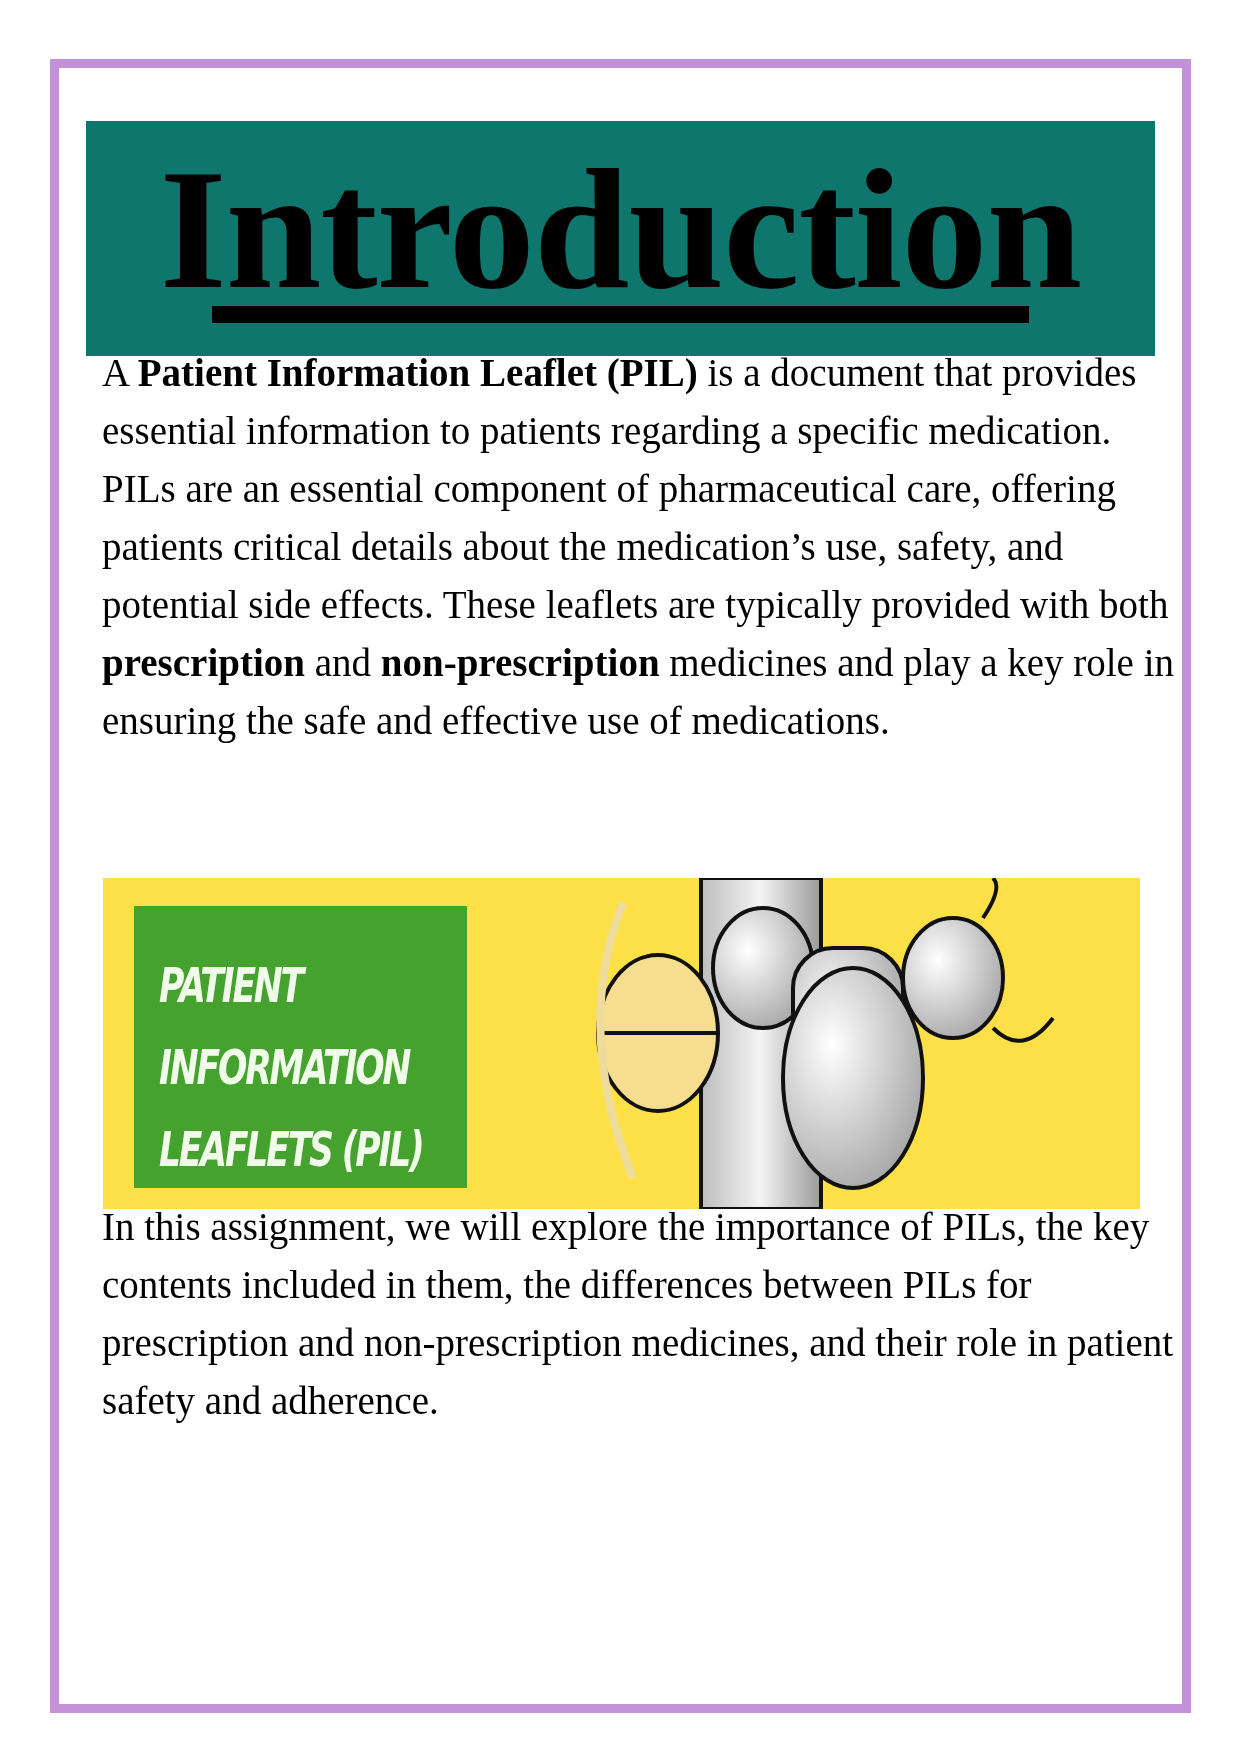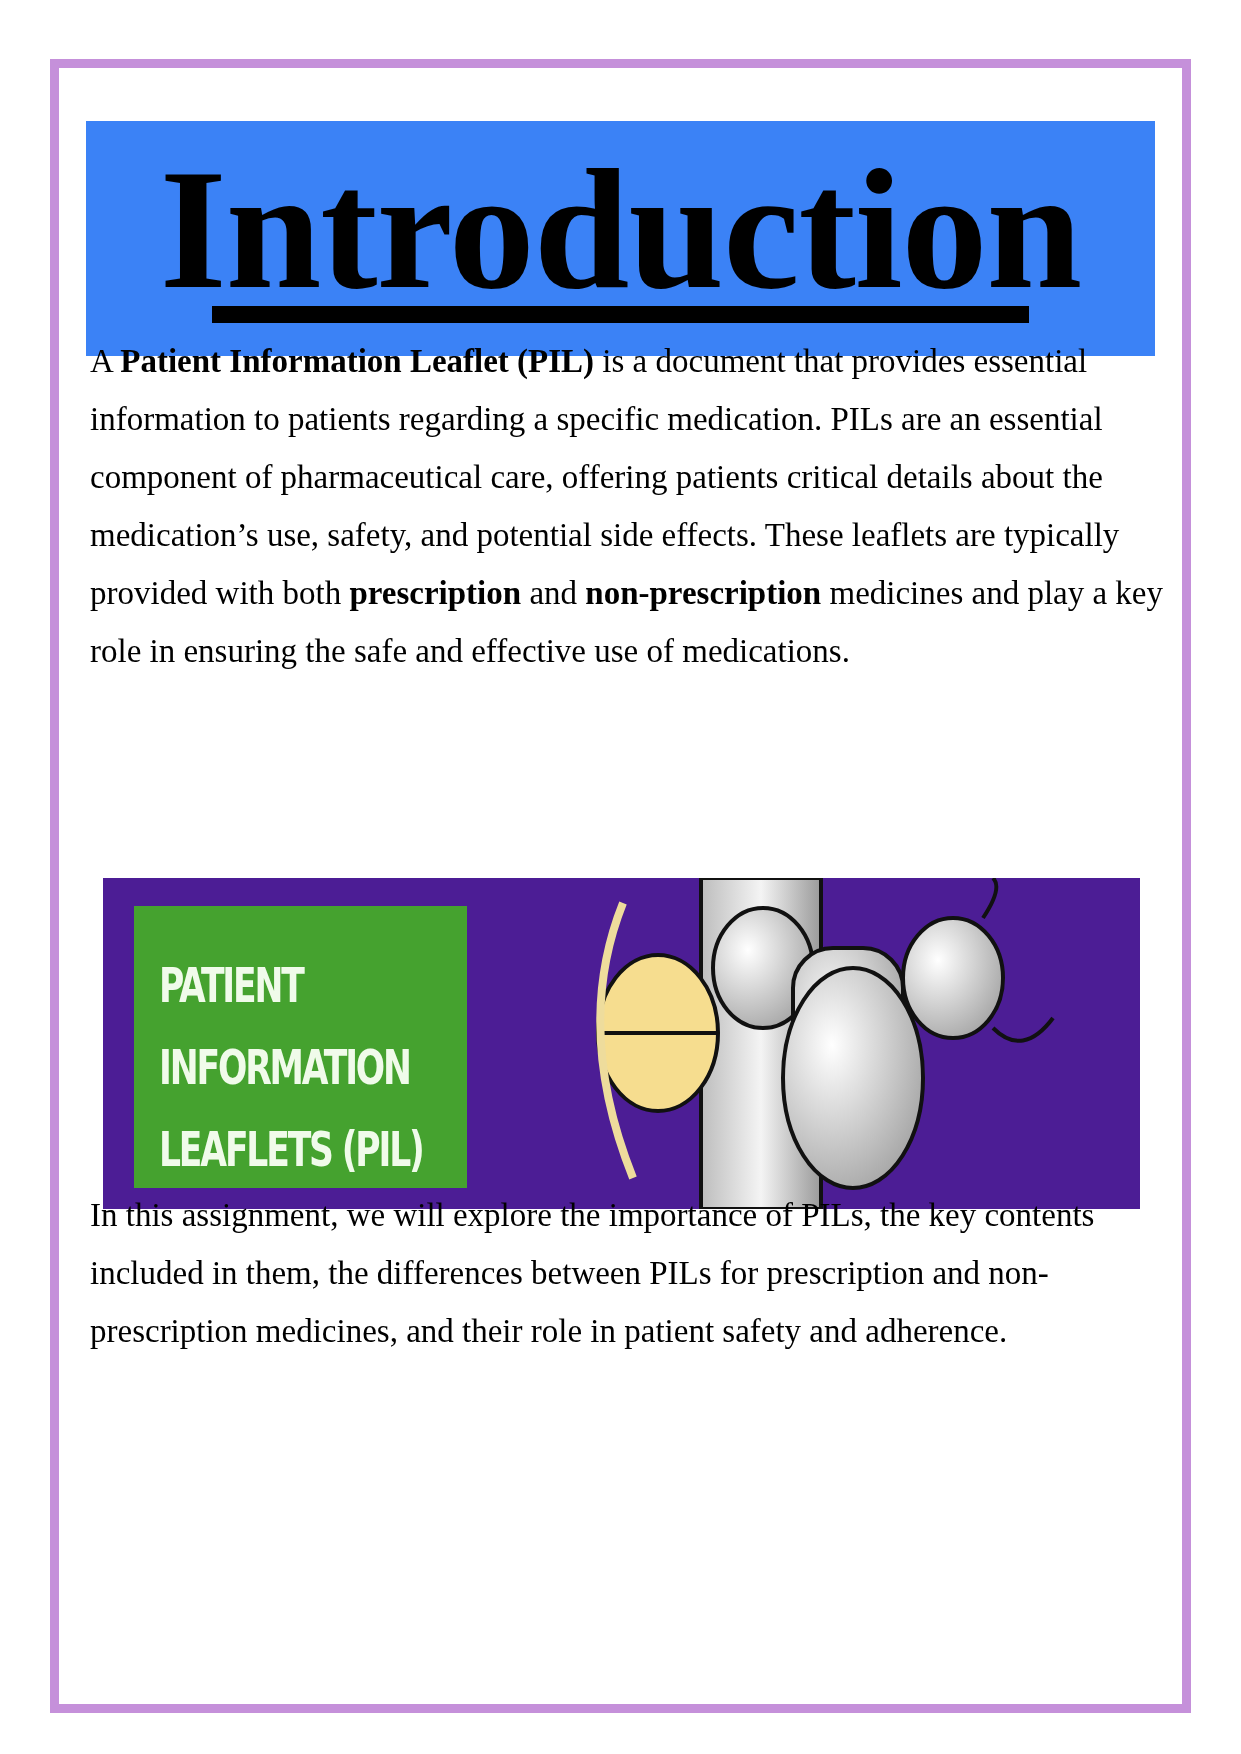--- a/index.html
+++ b/index.html
@@ -1,32 +1,32 @@
 <!DOCTYPE html>
 <html><head>
 <meta charset="utf-8">
 <style>
   html, body { margin:0; padding:0; background:#ffffff; }
   body { width:1241px; height:1754px; position:relative; overflow:hidden;
          font-family:"Liberation Serif", "DejaVu Serif", serif; color:#000; }
   .page-border { position:absolute; left:50px; top:59px; width:1123px; height:1636px;
                  border:9px solid #c590da; box-sizing:content-box; }
   .header-band { position:absolute; left:86px; top:121px; width:1069px; height:235px;
-                 background:#3b82f6; }
+                 background:#0f766e; }
   .title { position:absolute; left:0; right:0; top:8px; text-align:center;
            font-size:172px; font-weight:bold; line-height:200px; letter-spacing:-1px; }
   .title-underline { position:absolute; left:126px; width:817px; top:185px; height:17px;
                      background:#000; }
-  .para { position:absolute; left:90px; width:1080px; font-size:33px; line-height:58px;
-          margin:0; }
+  .para { position:absolute; left:90px; width:1080px; font-size:39px; line-height:58px;
+          margin:12px; }
   .para b { font-weight:bold; }
   #para1 { top:332px; }
   #para2 { top:1186px; }
   .figure { position:absolute; left:103px; top:878px; width:1037px; height:331px;
-            background:#4c1d95; overflow:hidden; }
+            background:#fde047; overflow:hidden;font-style:italic; }
   .green-box { position:absolute; left:31px; top:28px; width:333px; height:282px;
                background:#45a22f; }
   .green-text { position:absolute; left:25px; top:38px; color:#f0fbea;
                 font-family:"DejaVu Sans", sans-serif; font-weight:bold;
                 font-size:48px; line-height:82px; letter-spacing:-3px;
                 transform:scaleX(0.72); transform-origin:left top; white-space:nowrap; }
   .pills { position:absolute; left:450px; top:0; width:587px; height:331px; }
 </style>
 </head>
 <body>

